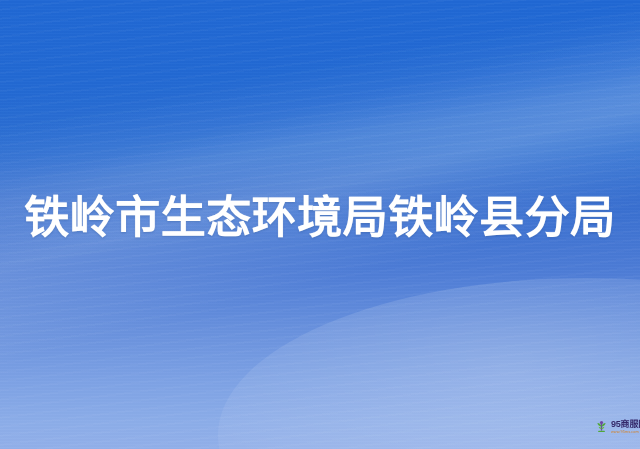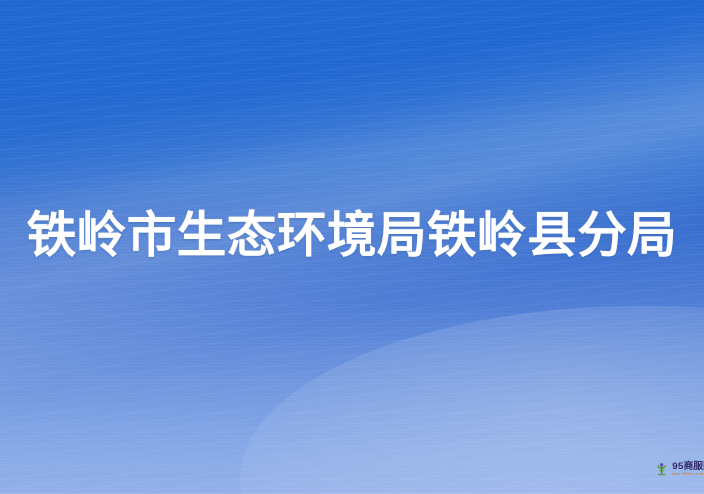--- a/index.html
+++ b/index.html
@@ -7,21 +7,21 @@
     margin: 0;
     padding: 0;
     background: #ffffff;
   }
 
   #banner {
     position: relative;
     width: 640px;
     height: 449px;
     overflow: hidden;
-    font-family: Liberation Mono, monospace;
+    font-family: Liberation Sans, sans-serif;
     
     background:
       linear-gradient(to bottom,
         #2068d4 0%,
         #2269d3 18%,
         #2a6dd2 33%,
         #386fd0 45%,
         #4d7cd6 60%,
         #6a92de 74%,
         #7ea2e5 85%,

